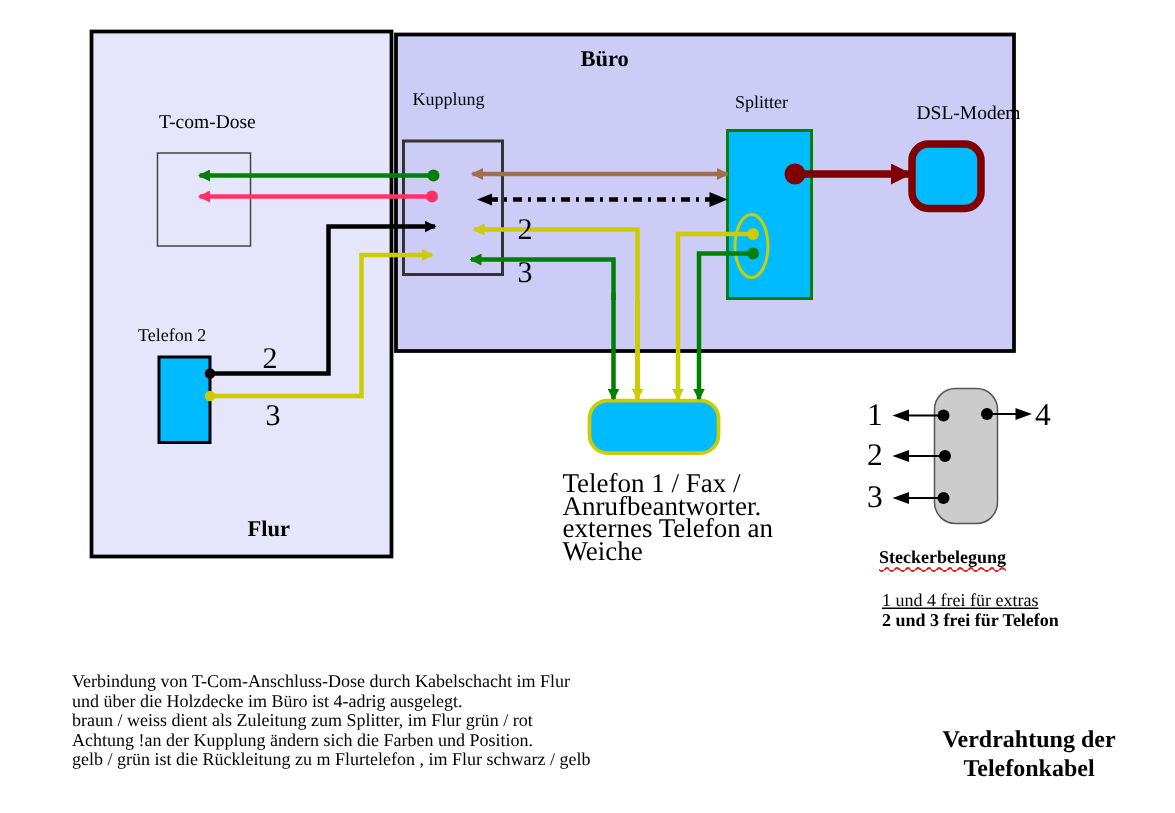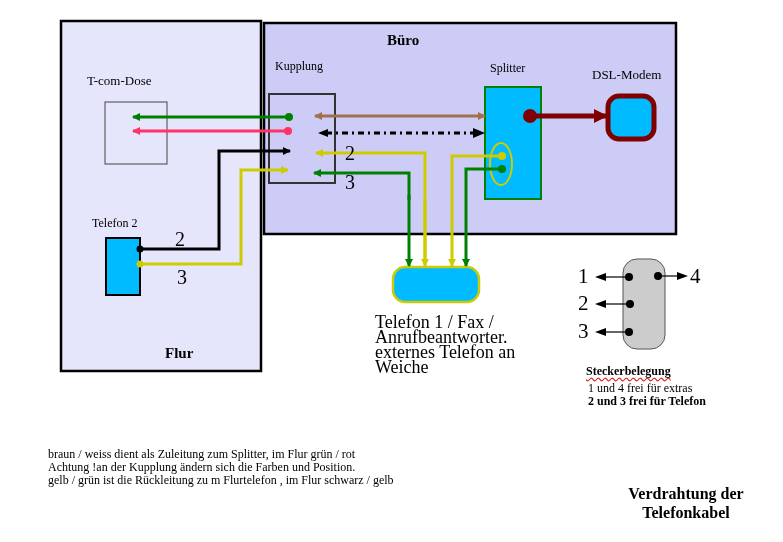--- a/index.html
+++ b/index.html
@@ -2,21 +2,21 @@
 <html><head>
   <meta charset="utf-8">
   <style>
     html, body { margin: 0; padding: 0; background: #ffffff; }
     body { width: 783px; height: 542px; position: relative; overflow: hidden;
            font-family: "Liberation Serif", serif; color: #000; }
     svg#diagram { position: absolute; left: 0; top: 0; }
     .lbl { position: absolute; white-space: nowrap; font-family: "Liberation Serif", serif; }
     .room-title { font-weight: bold; font-size: 15px; text-align: right; }
     .small { font-size: 12px; }
-    .mid { font-size: 13px; }
+    .mid { font-size: 13px; margin-left: 19px; }
     .num { font-size: 20px; }
     .desc { position: absolute; font-size: 12px; line-height: 13px; white-space: nowrap; }
     .main-title { position: absolute; font-weight: bold; font-size: 16px; line-height: 19px; text-align: center; }
     .squiggle { text-decoration: underline wavy #e02020; text-underline-offset: 2px; font-weight: bold; }
   </style>
 </head>
 <body>
 
 <svg id="diagram" width="783" height="542" viewBox="0 0 783 542" xmlns="http://www.w3.org/2000/svg">
   <defs>
@@ -125,25 +125,27 @@
   <div>Weiche</div>
 </div>
 
 <div class="lbl" style="left:578px; top:264px; font-size:21px;">1</div>
 <div class="lbl" style="left:578px; top:291px; font-size:21px;">2</div>
 <div class="lbl" style="left:578px; top:319px; font-size:21px;">3</div>
 <div class="lbl" style="left:690px; top:264px; font-size:21px;">4</div>
 
 <div class="desc" style="left:586px; top:365px;">
   <div class="squiggle">Steckerbelegung</div>
-  <div style="margin-top:4px; padding-left:2px;">1 und 4 frei für extras</div>
+  <div style="margin-top:16px; padding-left:2px;text-decoration:underline;">1 und 4 frei für extras</div>
   <div style="padding-left:2px;font-weight:bold;">2 und 3 frei für Telefon</div>
 </div>
 
 <div class="desc" style="left:48px; top:448px;">
+  <div>Verbindung von T-Com-Anschluss-Dose durch Kabelschacht im Flur</div>
+  <div>und über die Holzdecke im Büro ist 4-adrig ausgelegt.</div>
   <div>braun / weiss dient als Zuleitung zum Splitter, im Flur grün / rot</div>
   <div>Achtung !an der Kupplung ändern sich die Farben und Position.</div>
   <div>gelb / grün ist die Rückleitung zu m Flurtelefon , im Flur schwarz / gelb</div>
 </div>
 
 <div class="main-title" style="left:606px; top:484px; width:160px;">
   <div>Verdrahtung der</div>
   <div>Telefonkabel</div>
 </div>
 

